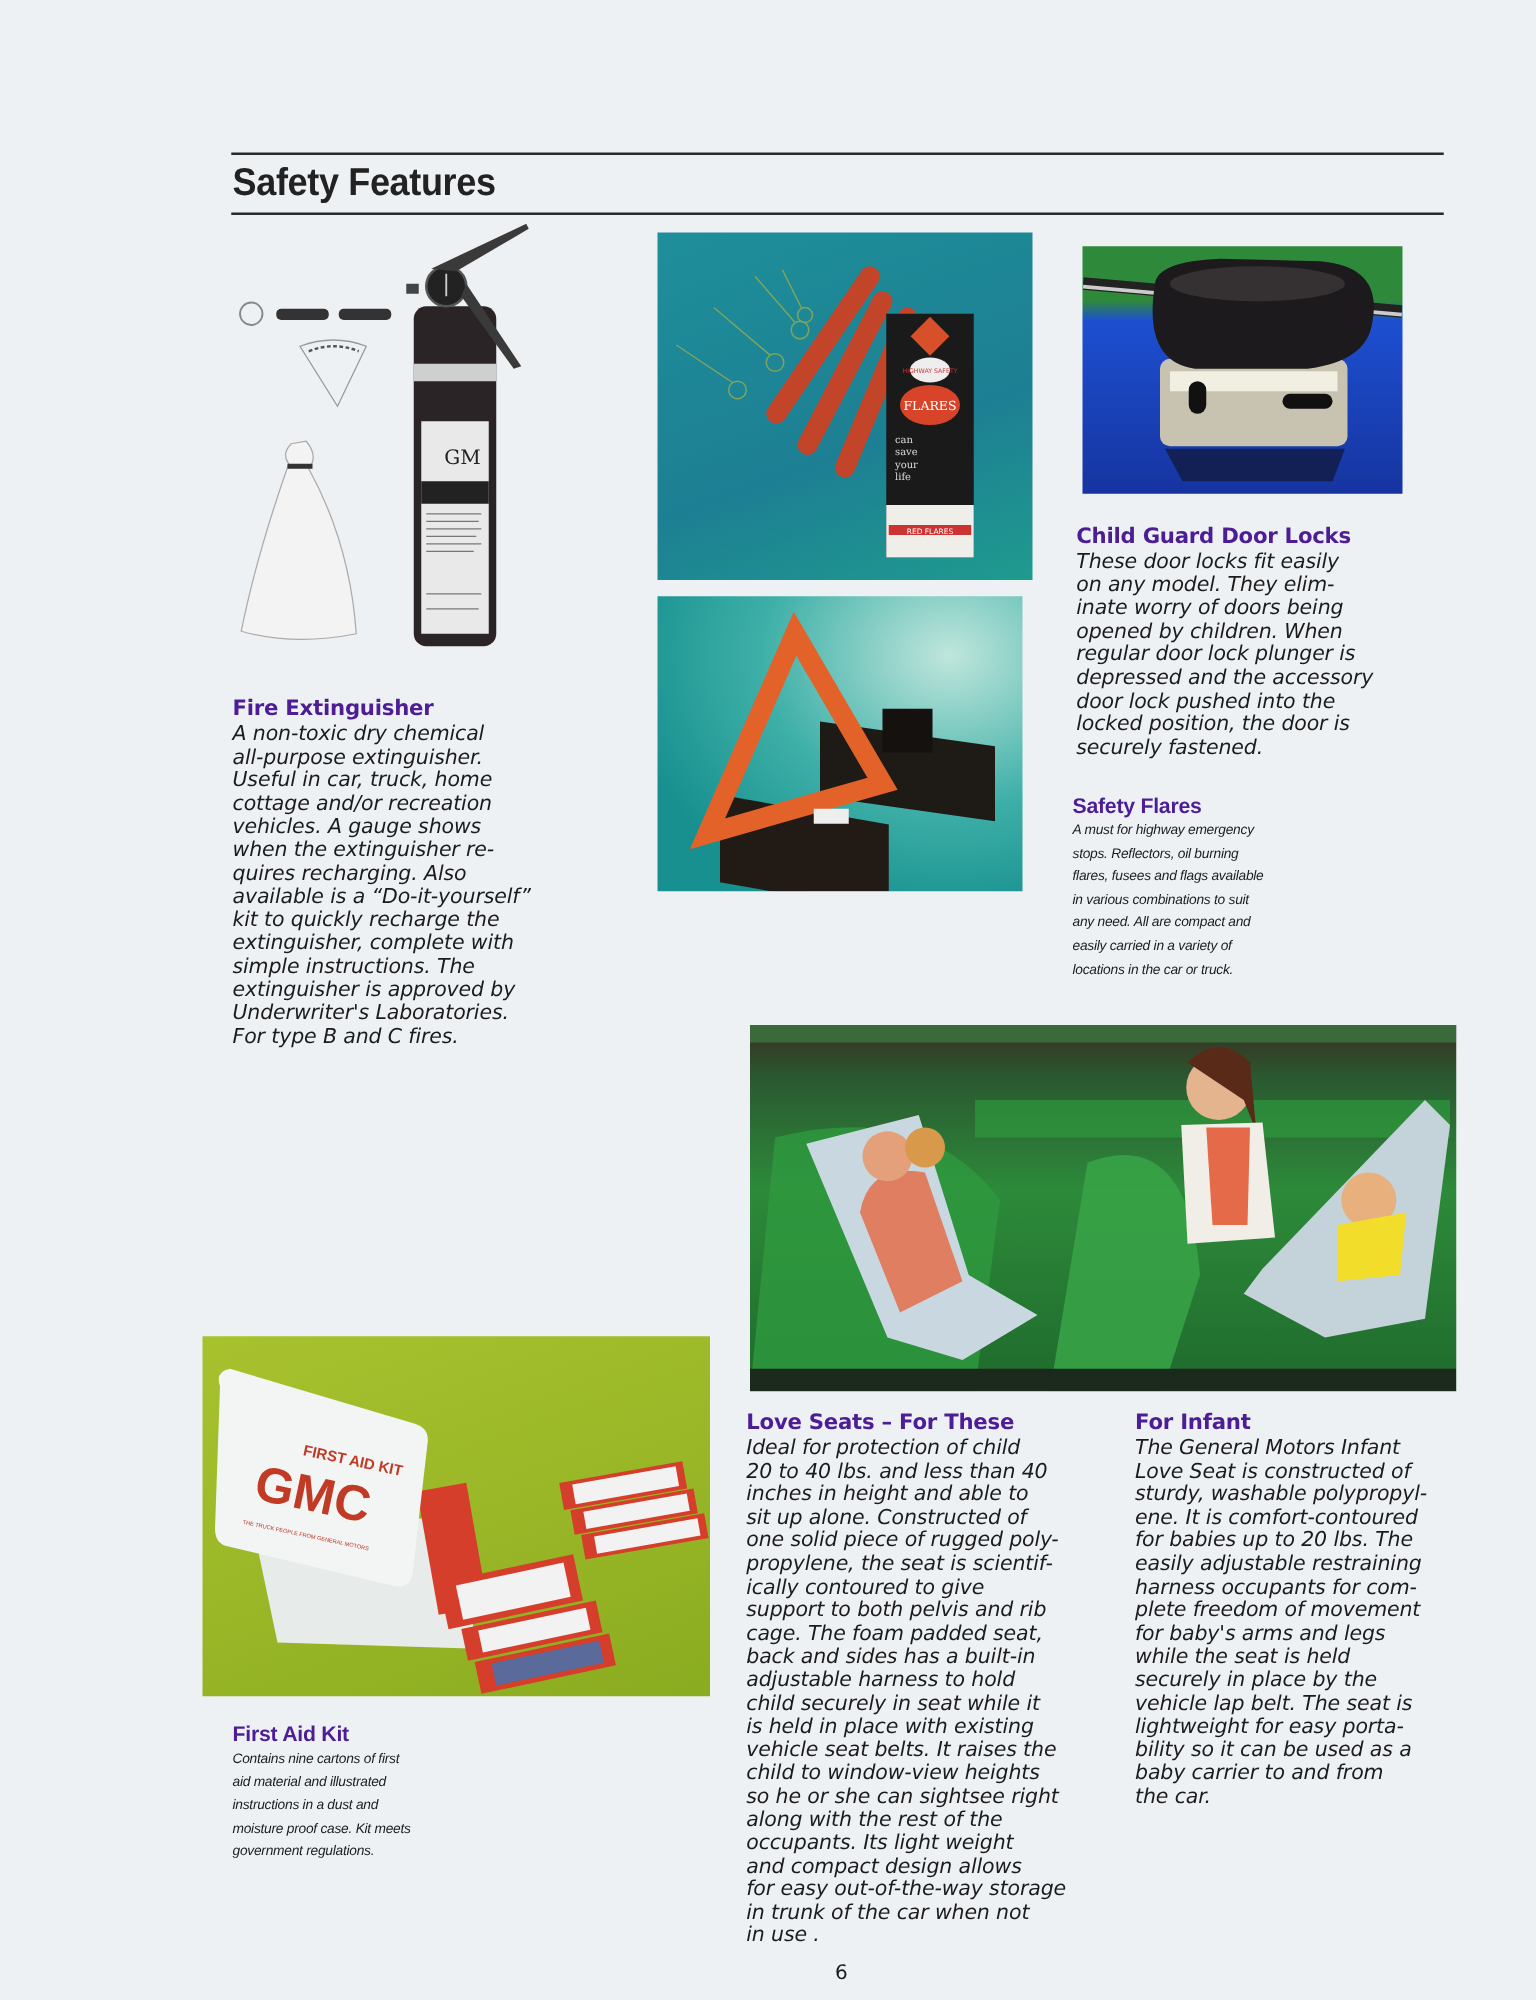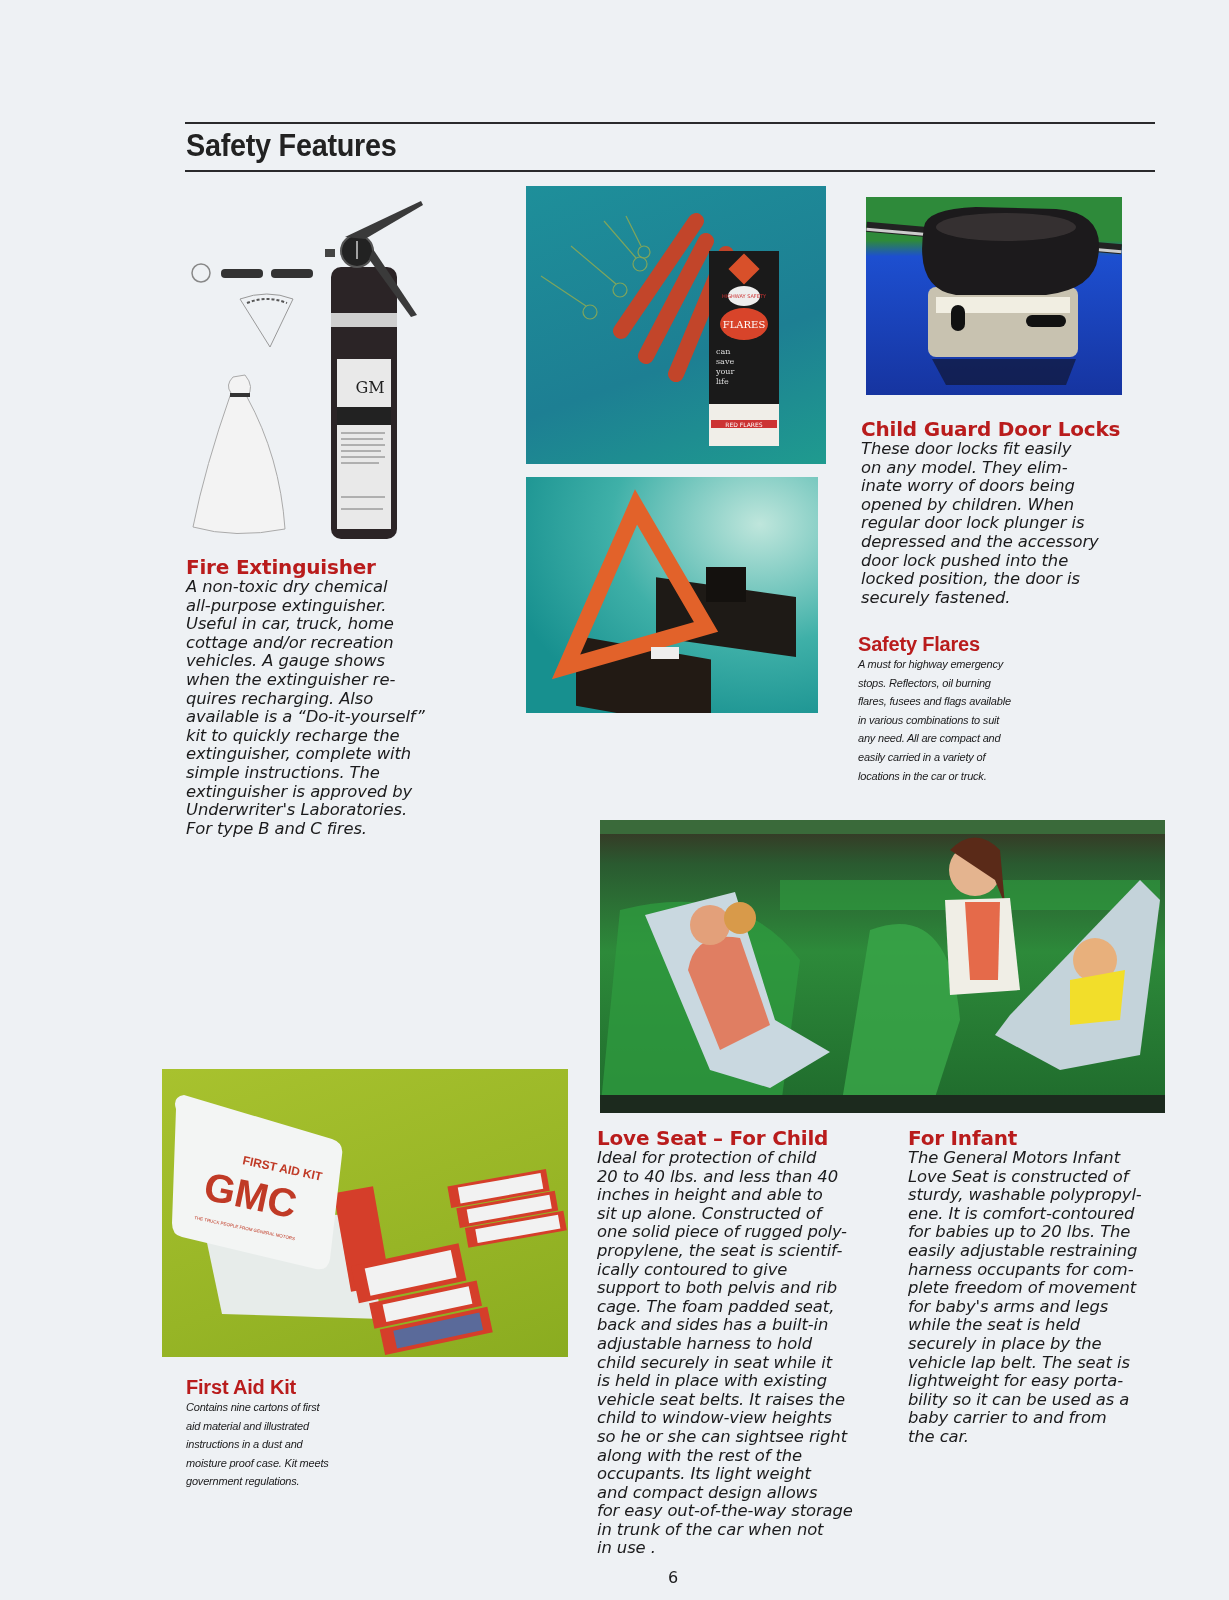--- a/index.html
+++ b/index.html
@@ -11,37 +11,37 @@
   }
   .rule { position: absolute; left: 185px; width: 970px; height: 2px; background: #2a2a2c; }
   .title {
     position: absolute; left: 186px; top: 128px;
     font-family: "Liberation Sans", sans-serif; font-weight: bold;
     font-size: 31px; letter-spacing: -0.3px; color: #222;
     transform: scaleX(0.93); transform-origin: left top;
   }
   .block { position: absolute; }
   .block h3 {
-    margin: 0; font-size: 20px; font-weight: bold; line-height: 21px; color: #b91c1c;
+    margin: 0; font-size: 17px; font-weight: bold; line-height: 21px; color: #4c1d95;
     letter-spacing: -0.2px;
   }
   .block p { margin: 0; font-size: 16.4px; line-height: 18.6px; letter-spacing: -0.1px; font-style: italic; }
   .lib h3, .lib p { font-family: "Liberation Sans", sans-serif; }
   .lib p { font-size: 11px; letter-spacing: -0.2px; }
   .photo { position: absolute; overflow: hidden; }
   .pagenum { position: absolute; left: 668px; top: 1568px; font-size: 16px; }
 </style>
 </head>
 <body>
 
 <div class="rule" style="top:122px;"></div>
 <div class="title">Safety Features</div>
 <div class="rule" style="top:170px;"></div>
 
-<div class="photo" style="left:185px;top:197px;width:260px;height:345px;">
+<div class="photo" style="left:185px;top:175px;width:260px;height:345px;">
   <svg width="260" height="345" viewBox="0 0 260 345">
 
     <circle cx="16" cy="76" r="9" fill="none" stroke="#888" stroke-width="1.5"></circle>
     <rect x="36" y="72" width="42" height="9" rx="4" fill="#333"></rect>
     <rect x="86" y="72" width="42" height="9" rx="4" fill="#333"></rect>
 
     <path d="M55 102 Q82 92 108 102 L85 150 Z" fill="none" stroke="#999" stroke-width="1"></path>
     <path d="M62 106 Q82 98 102 106" fill="none" stroke="#555" stroke-width="2" stroke-dasharray="3,2"></path>
 
     <path d="M48 180 Q40 188 46 196 Q20 270 8 330 Q50 342 100 332 Q95 260 62 200 Q70 190 60 178 Z" fill="#f3f3f3" stroke="#aaa" stroke-width="1"></path>
@@ -233,21 +233,21 @@
   <p>
     <span>Contains nine cartons of first</span><br>
     <span>aid material and illustrated</span><br>
     <span>instructions in a dust and</span><br>
     <span>moisture proof case. Kit meets</span><br>
     <span>government regulations.</span>
   </p>
 </div>
 
 <div class="block" style="left:597px;top:1128px;width:290px;">
-  <h3>Love Seat – For Child</h3>
+  <h3>Love Seats – For These</h3>
   <p>
     <span>Ideal for protection of child</span><br>
     <span>20 to 40 lbs. and less than 40</span><br>
     <span>inches in height and able to</span><br>
     <span>sit up alone. Constructed of</span><br>
     <span>one solid piece of rugged poly-</span><br>
     <span>propylene, the seat is scientif-</span><br>
     <span>ically contoured to give</span><br>
     <span>support to both pelvis and rib</span><br>
     <span>cage. The foam padded seat,</span><br>

